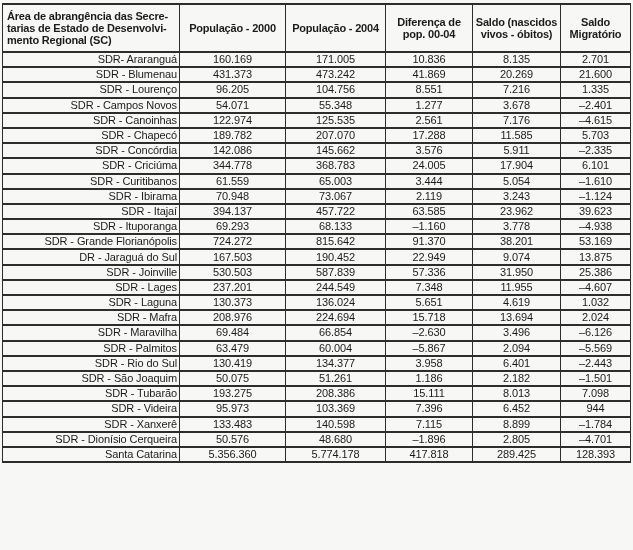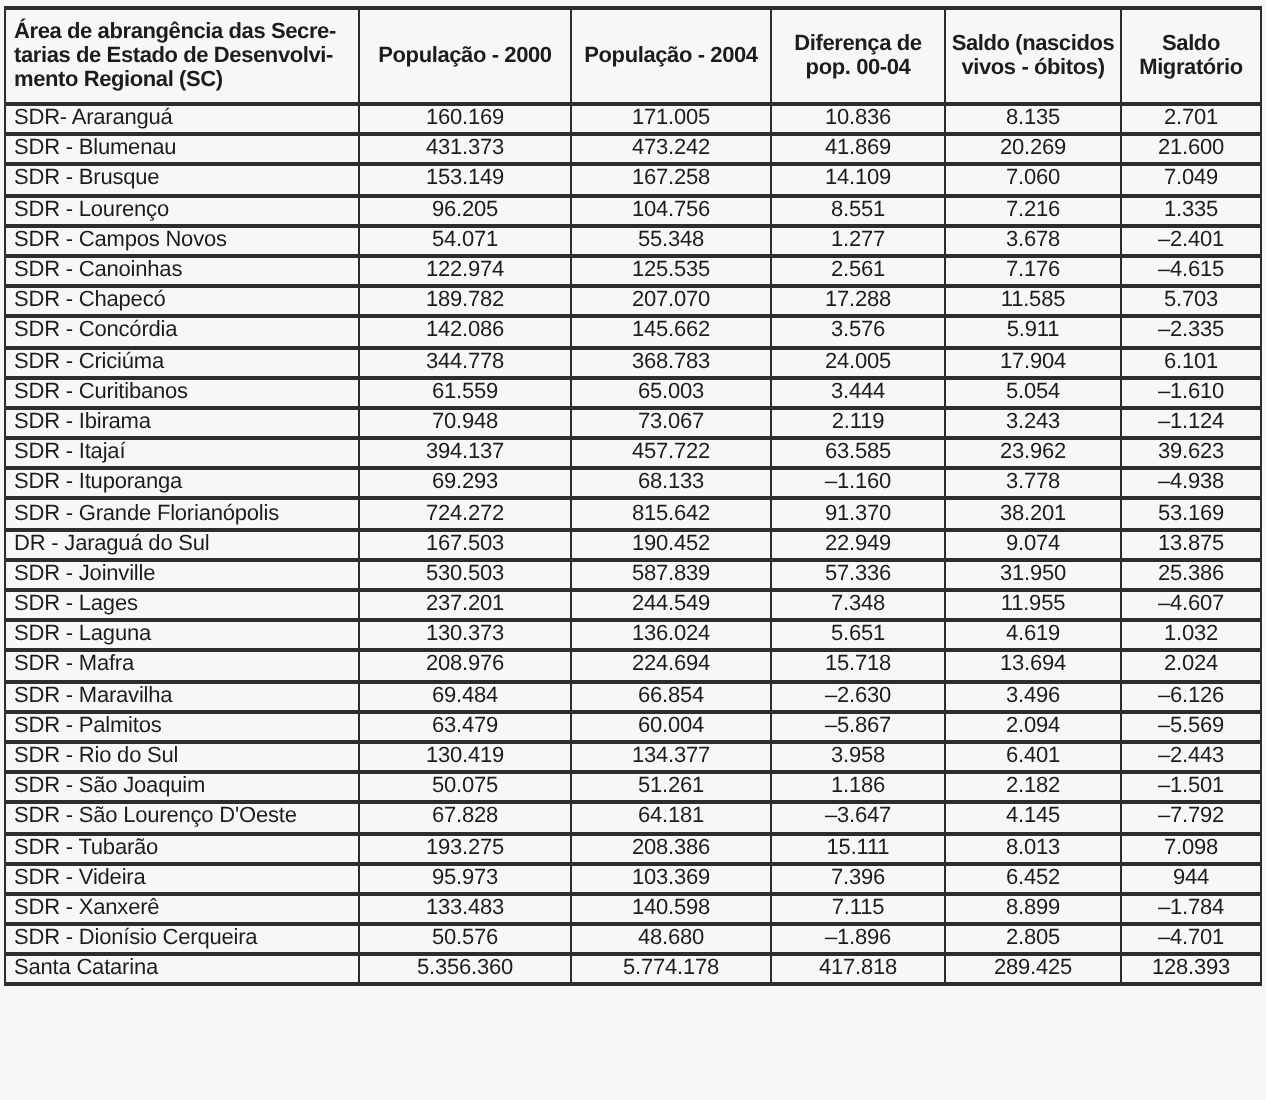--- a/index.html
+++ b/index.html
@@ -49,21 +49,21 @@
   table.data-table td {
     font-size: 11px;
     height: 13.2px;
     padding: 0 2px;
     text-align: center;
     vertical-align: middle;
     letter-spacing: -0.1px;
     line-height: 1;
   }
   table.data-table td.cell-name {
-    text-align: left;
+    text-align: right;
     padding-left: 4px;
     margin-left: 17px;
   }
   col.c-name  { width: 177px; }
   col.c-p2000 { width: 106px; }
   col.c-p2004 { width: 100px; }
   col.c-diff  { width: 87px;  }
   col.c-saldo { width: 88px;  }
   col.c-migr  { width: 70px;  }
 </style>
@@ -106,28 +106,20 @@
         </tr>
         <tr>
           <td class="cell-name">SDR - Blumenau</td>
           <td>431.373</td>
           <td>473.242</td>
           <td>41.869</td>
           <td>20.269</td>
           <td>21.600</td>
         </tr>
         <tr>
-          <td class="cell-name">SDR - Brusque</td>
-          <td>153.149</td>
-          <td>167.258</td>
-          <td>14.109</td>
-          <td>7.060</td>
-          <td>7.049</td>
-        </tr>
-        <tr>
           <td class="cell-name">SDR - Lourenço</td>
           <td>96.205</td>
           <td>104.756</td>
           <td>8.551</td>
           <td>7.216</td>
           <td>1.335</td>
         </tr>
         <tr>
           <td class="cell-name">SDR - Campos Novos</td>
           <td>54.071</td>
@@ -274,28 +266,20 @@
         </tr>
         <tr>
           <td class="cell-name">SDR - São Joaquim</td>
           <td>50.075</td>
           <td>51.261</td>
           <td>1.186</td>
           <td>2.182</td>
           <td>–1.501</td>
         </tr>
         <tr>
-          <td class="cell-name">SDR - São Lourenço D'Oeste</td>
-          <td>67.828</td>
-          <td>64.181</td>
-          <td>–3.647</td>
-          <td>4.145</td>
-          <td>–7.792</td>
-        </tr>
-        <tr>
           <td class="cell-name">SDR - Tubarão</td>
           <td>193.275</td>
           <td>208.386</td>
           <td>15.111</td>
           <td>8.013</td>
           <td>7.098</td>
         </tr>
         <tr>
           <td class="cell-name">SDR - Videira</td>
           <td>95.973</td>

